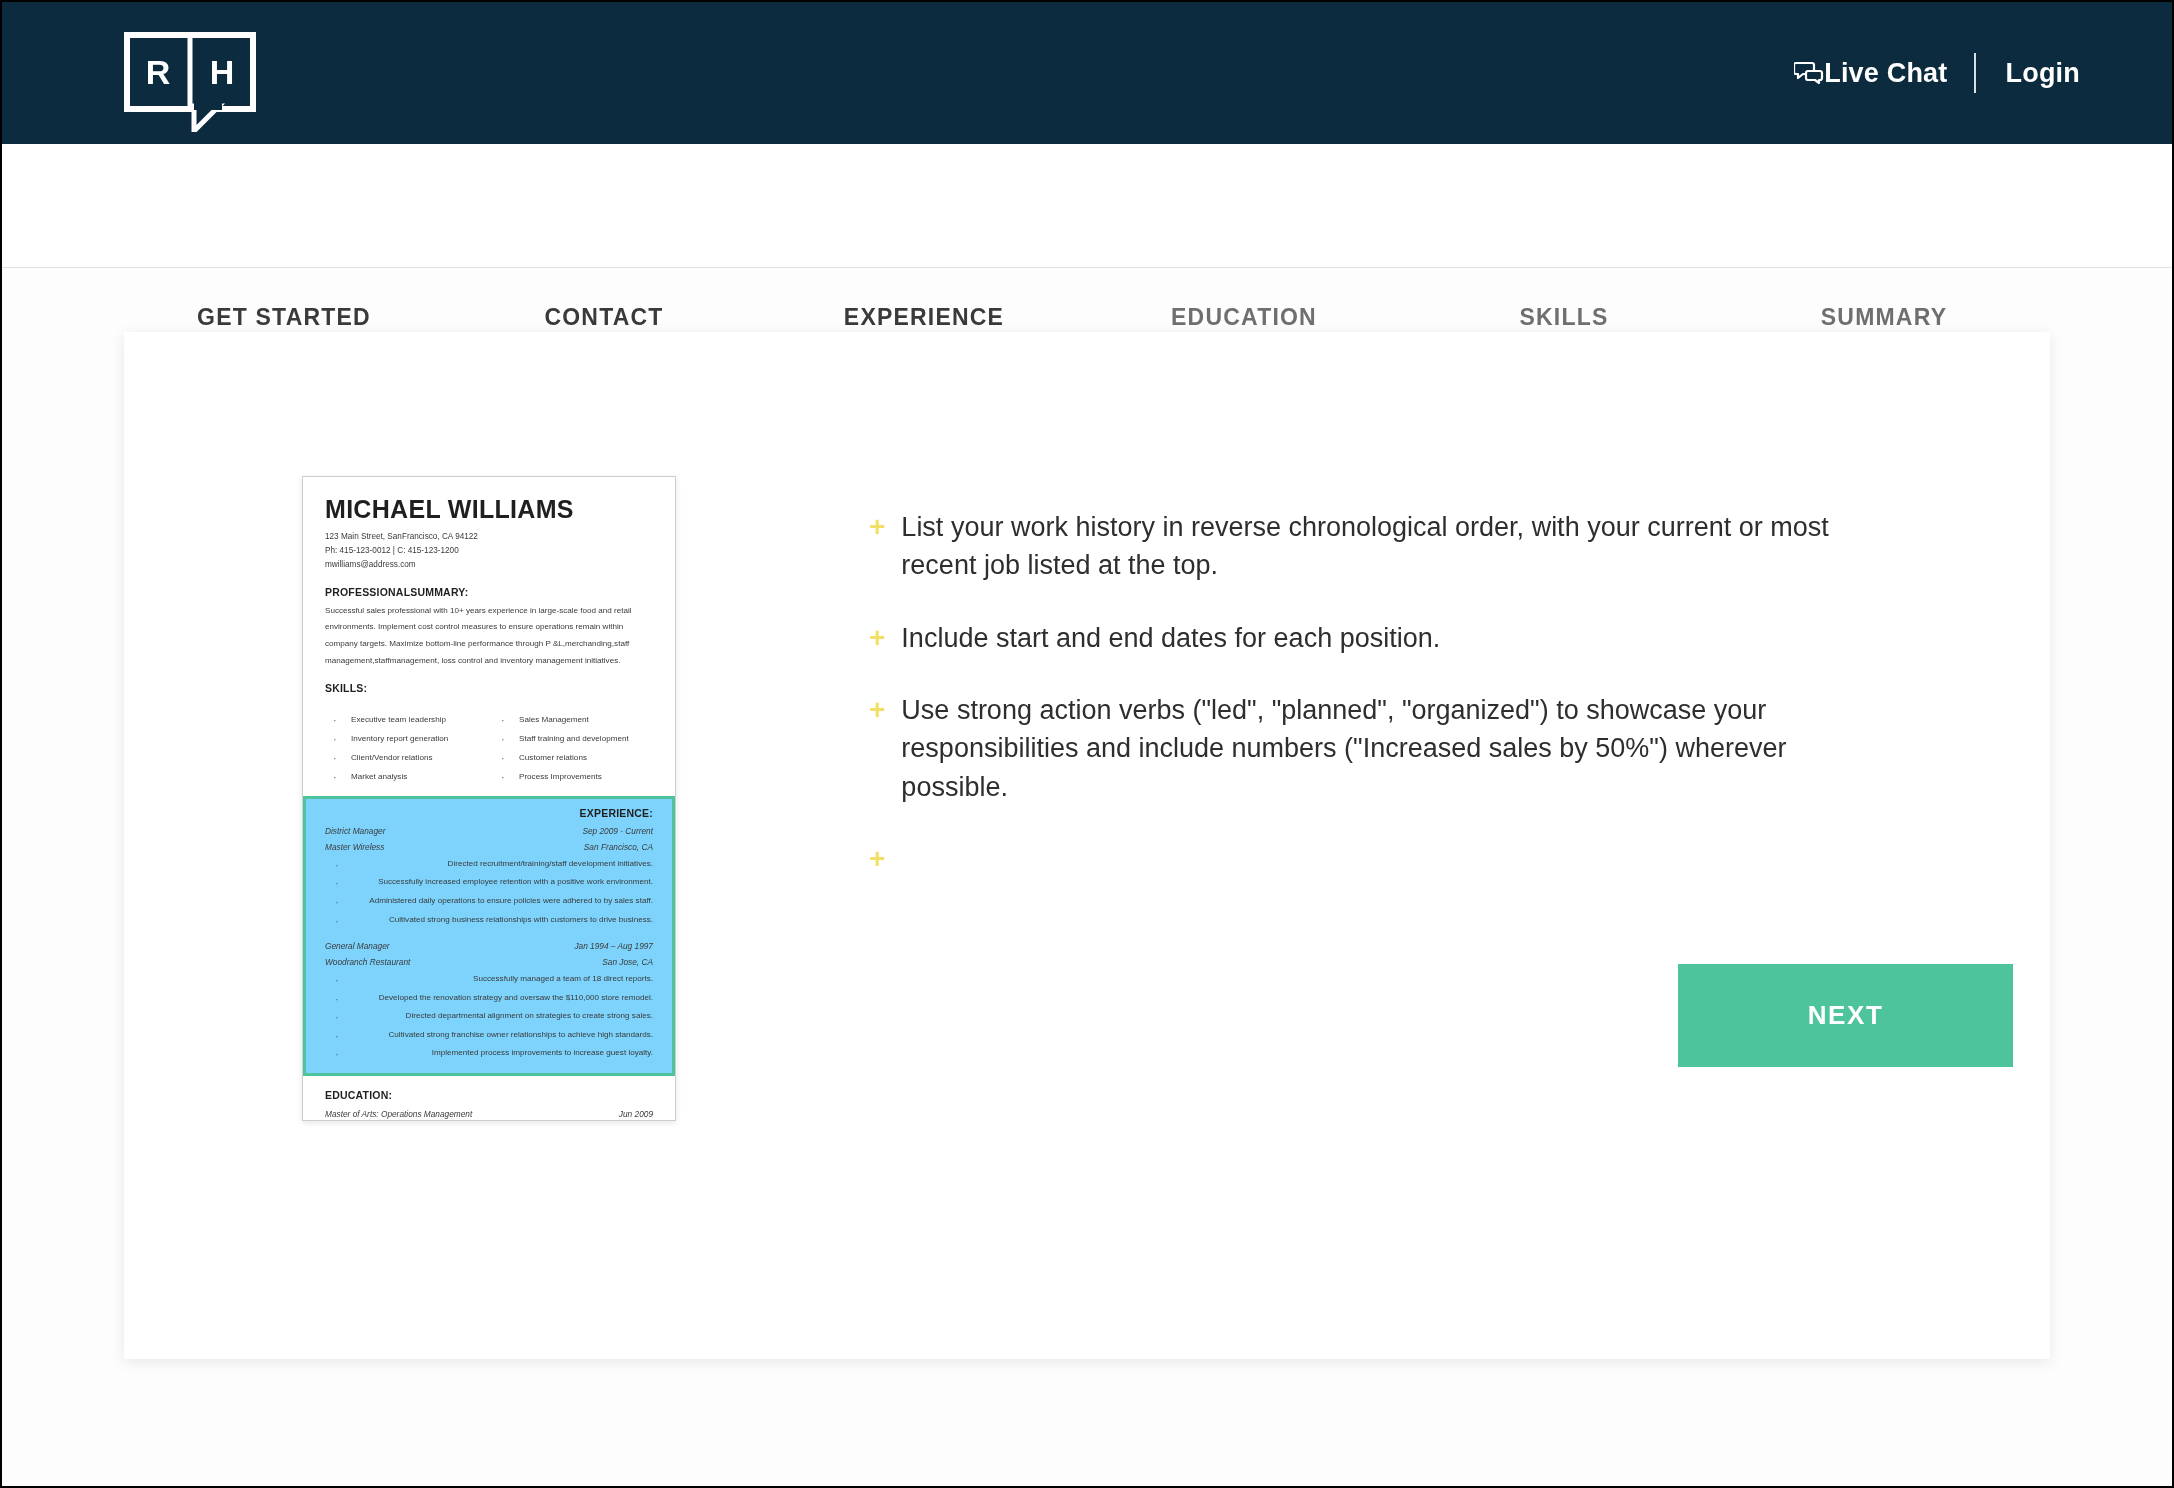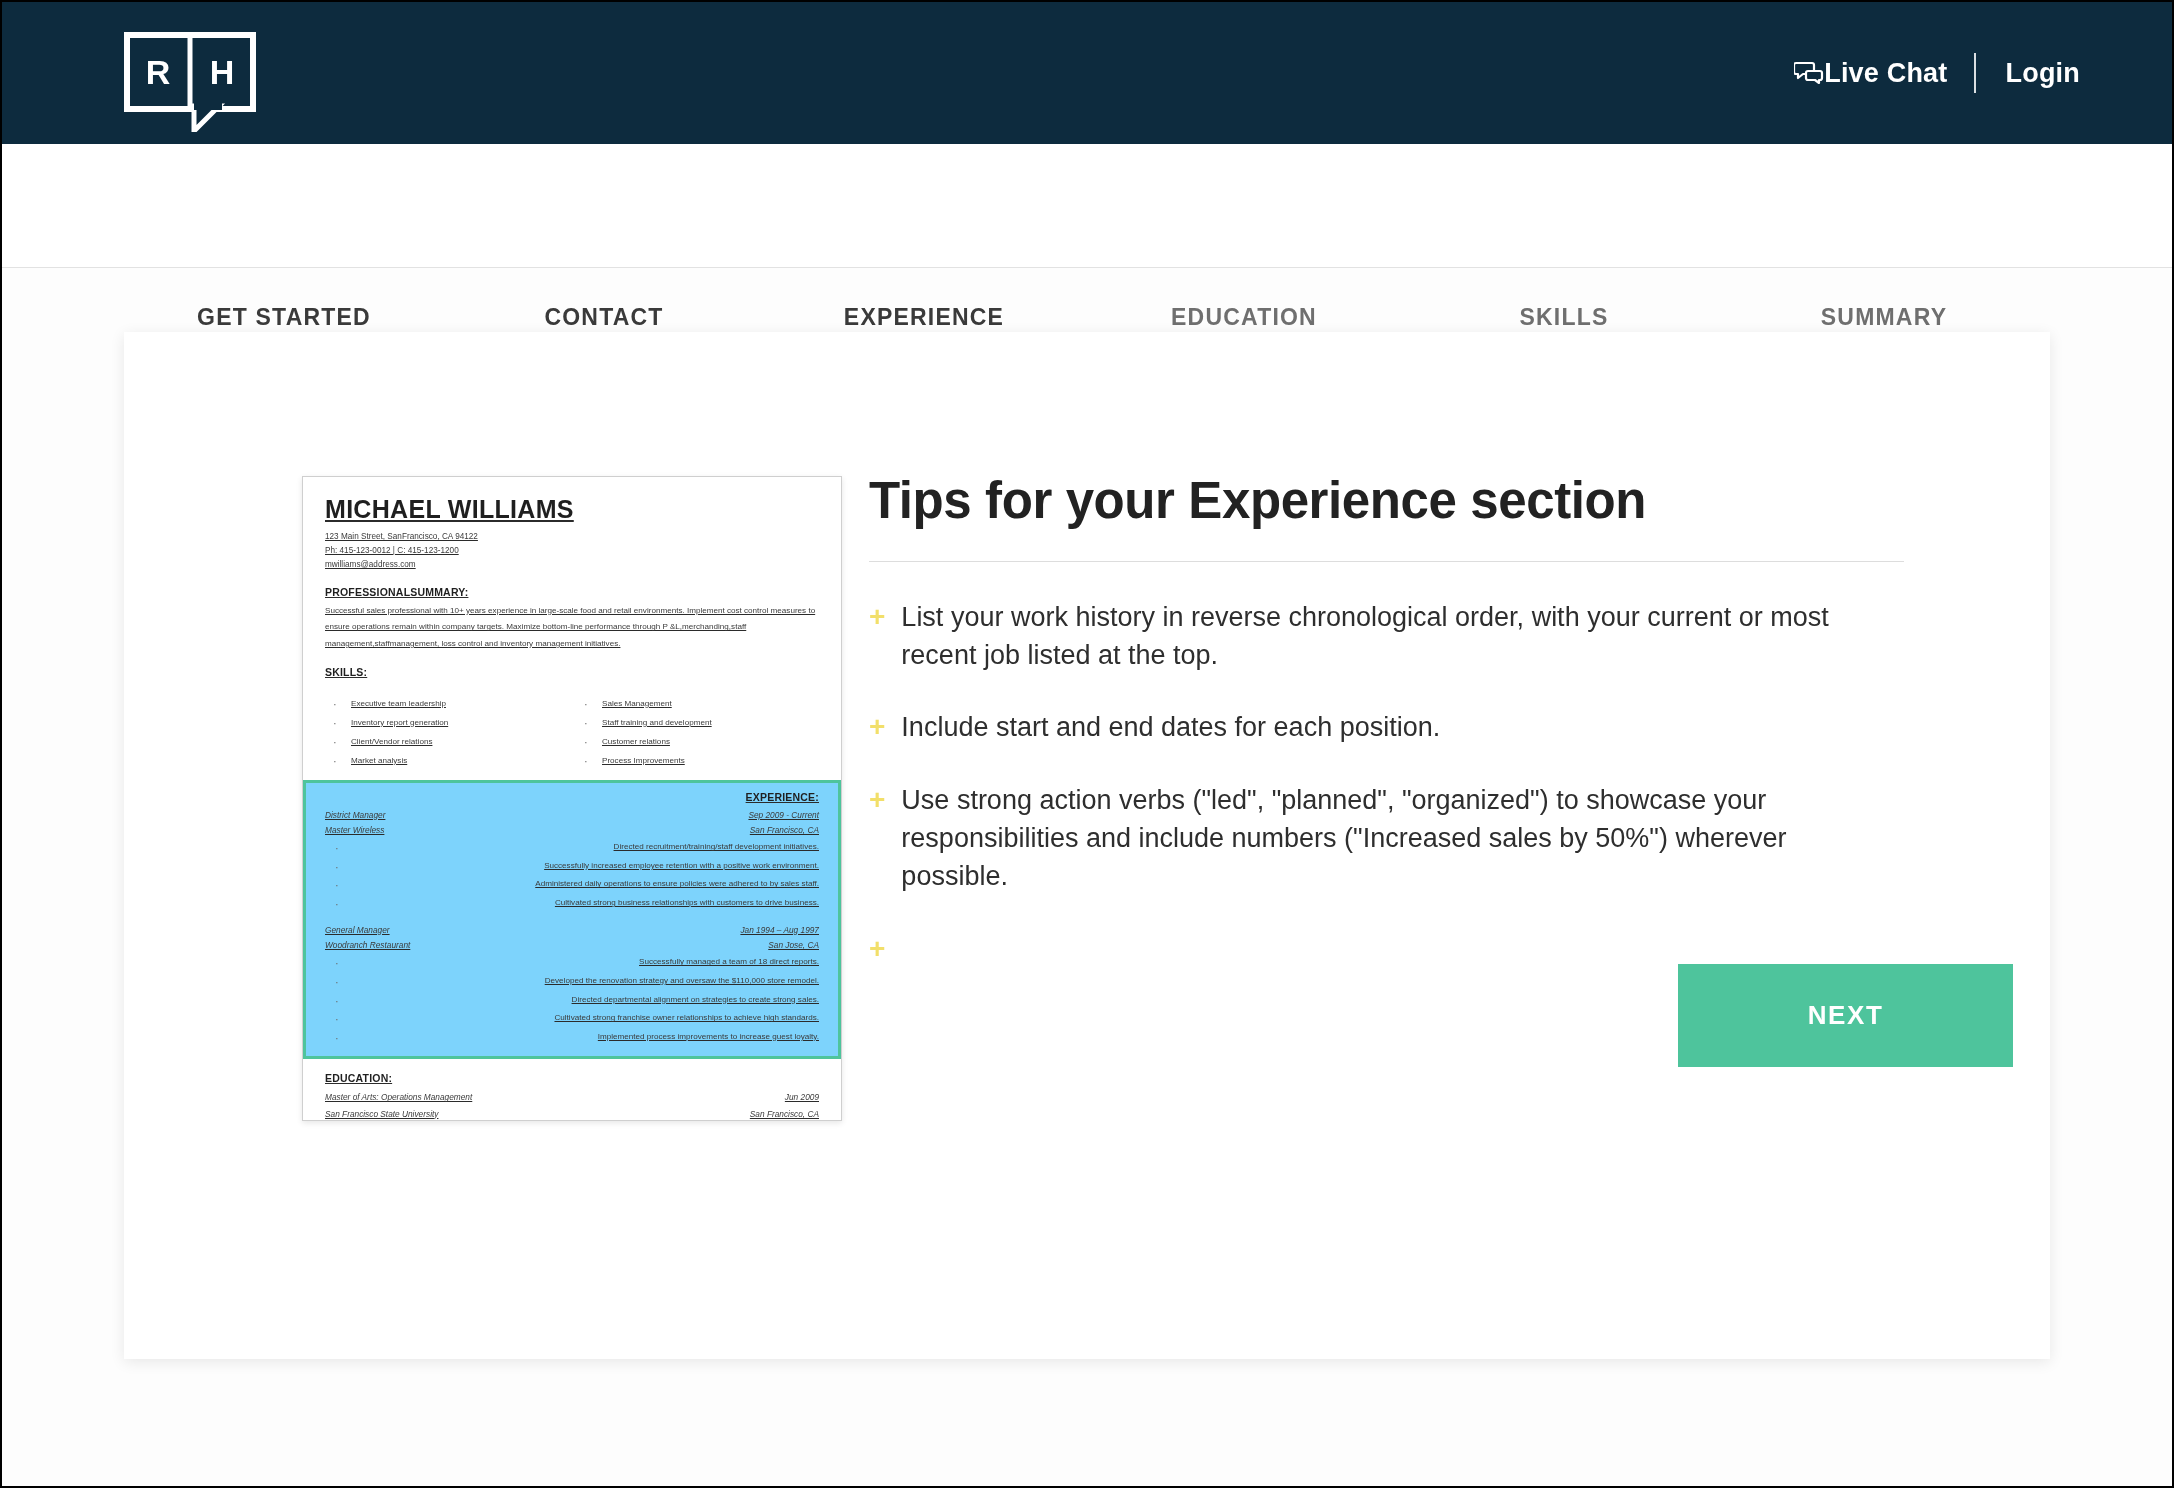--- a/index.html
+++ b/index.html
@@ -151,29 +151,28 @@
     height: 1027px;
     background: #ffffff;
     box-shadow: 0 3px 14px rgba(0,0,0,0.09);
   }
 
   
   .resume {
     position: absolute;
     left: 178px;
     top: 144px;
-    width: 540px;
+    width: 374px;
     height: 645px;
     background: #ffffff;
     border: 1px solid #cfcfcf;
     box-shadow: 0 2px 6px rgba(0,0,0,0.10);
     padding: 18px 22px 0 22px;
     overflow: hidden;
     color: #2b2b2b;
-    text-decoration: underline;
   }
 
   .r-name {
     font-size: 25px;
     font-weight: bold;
     letter-spacing: 0.3px;
     line-height: 1.15;
     margin-bottom: 6px;
     color: #1f1f1f;
   }
@@ -512,21 +511,20 @@
 
         <div class="r-edu-row">
           <span>Bachelor of Arts: Business Management</span>
           <span>Mar 2011</span>
         </div>
 
       </div>
     </div>
 
     <div class="tips">
-      <div class="tips-title">Tips for your Experience section</div>
 
       <div class="tips-list">
         <div class="tip">
           <span class="tip-plus">+</span>
           <span class="tip-text">List your work history in reverse chronological order, with your current or most recent job listed at the top.</span>
         </div>
         <div class="tip">
           <span class="tip-plus">+</span>
           <span class="tip-text">Include start and end dates for each position.</span>
         </div>

